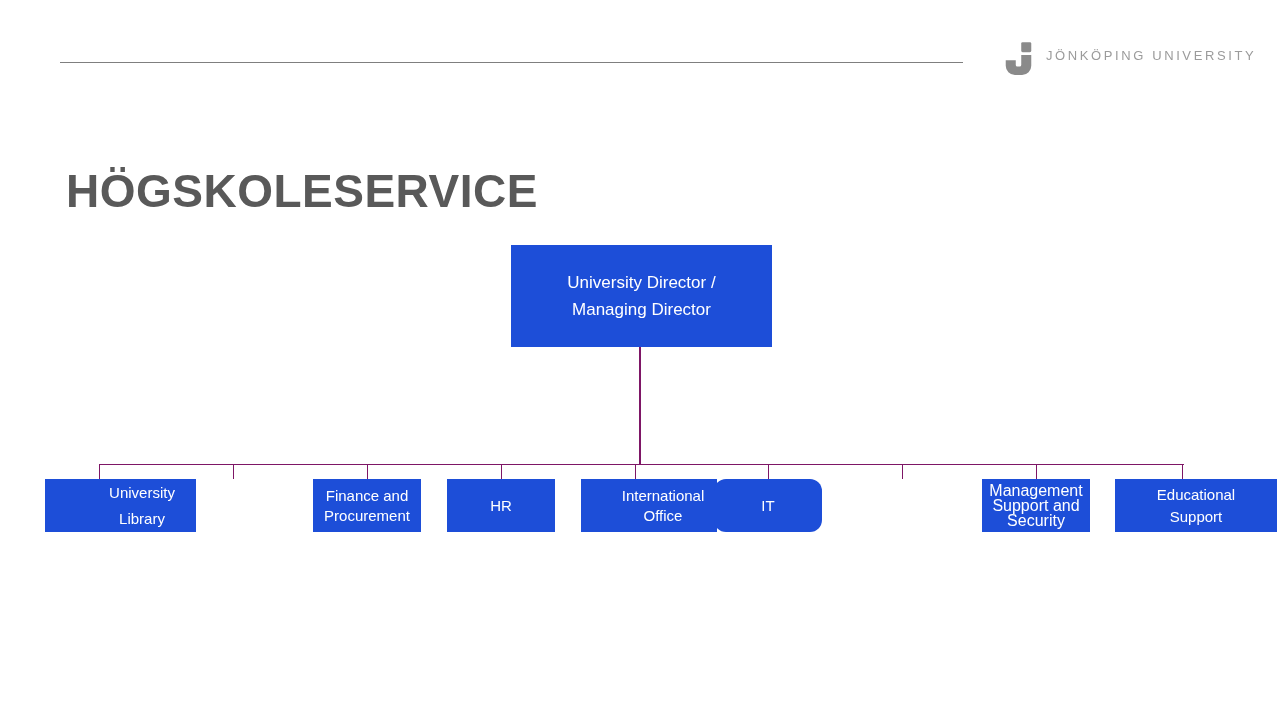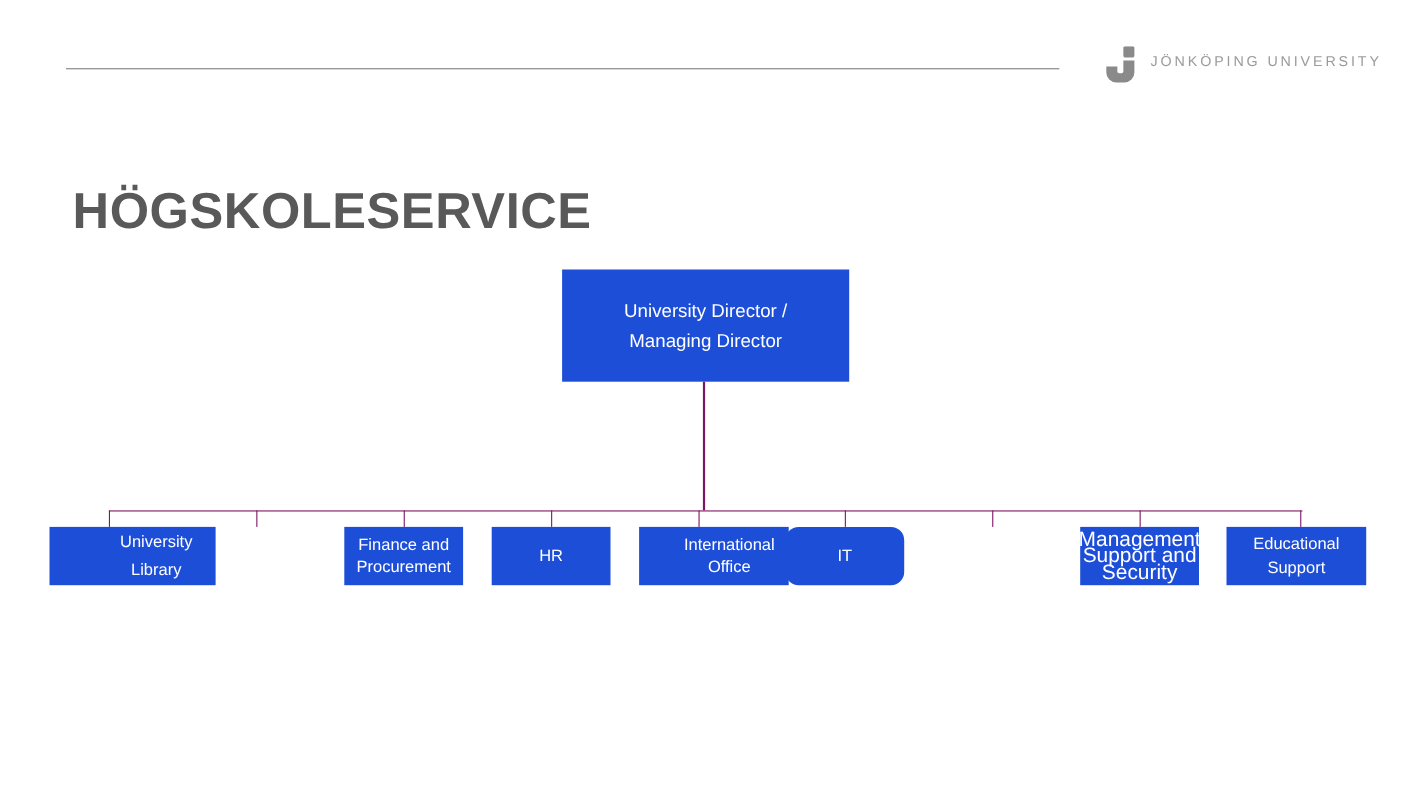--- a/index.html
+++ b/index.html
@@ -24,22 +24,22 @@
   }
   .root-node{left:511px;top:245px;width:261px;height:102px;font-size:17px;line-height:27px;}
   .child-node{top:479px;width:108px;height:53px;font-size:15px;line-height:25px;}
   .b0{left:45px;line-height:26px;padding-left:43px;}
   .b1{left:179px;line-height:26px;}
   .b2{left:313px;line-height:20px;}
   .b3{left:447px;}
   .b4{left:581px;line-height:20px;padding-left:28px;}
   .b5{left:714px;border-radius:12px;}
   .b6{left:848px;line-height:22px;}
-  .b7{left:982px;font-size:19px;line-height:15px;}
-  .b8{left:1115px;width:127px;line-height:22px;}
+  .b7{left:982px;font-size:16px;line-height:15px;}
+  .b8{left:1115px;width:162px;line-height:22px;}
   .conn{position:absolute;background:#7e1666;}
   .conn-v-main{left:639px;top:347px;width:2px;height:117px;}
   .conn-h{left:99px;top:464px;width:1085px;height:1px;}
   .conn-stub{top:464px;width:1px;height:15px;}
   .s0{left:99px;}.s1{left:233px;}.s2{left:367px;}.s3{left:501px;}.s4{left:635px;}
   .s5{left:768px;}.s6{left:902px;}.s7{left:1036px;}.s8{left:1182px;}
 </style>
 </head>
 <body>
 

